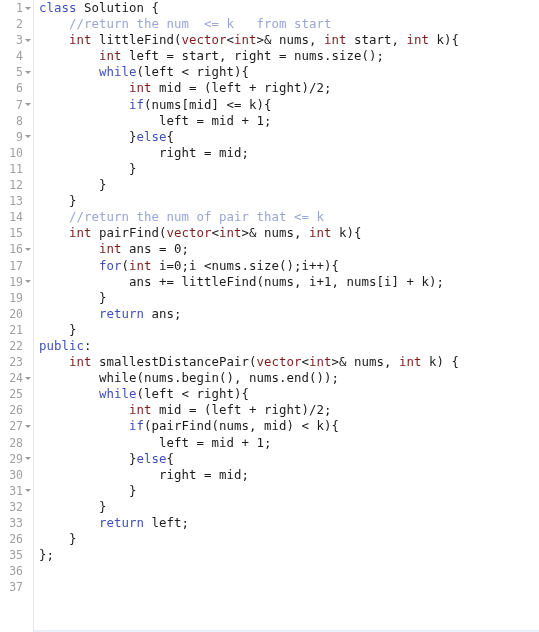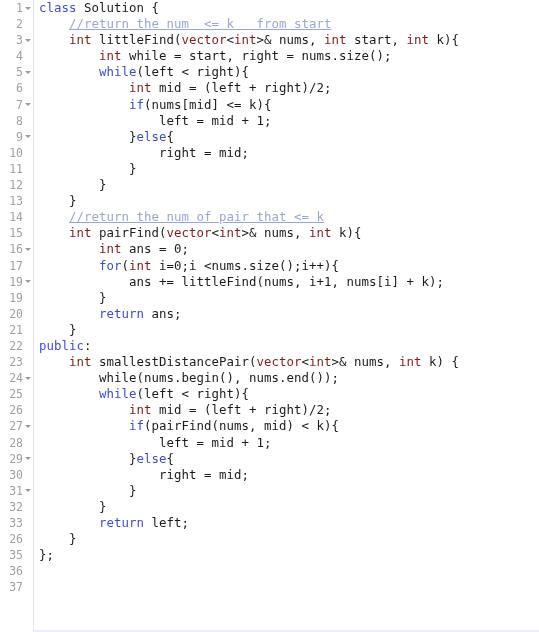--- a/index.html
+++ b/index.html
@@ -90,21 +90,21 @@
     font-size: 12.4px;
     font-family: "DejaVu Sans Mono", "Liberation Mono", monospace;
     color: #1b1b1b;
     padding-left: 5px;
     box-sizing: border-box;
     letter-spacing: 0.04px;
   }
 
   
   .kw      { color: #3f4fbf; }
-  .cmt     { color: #9aa6d6; text-decoration: underline; }
+  .cmt     { color: #9aa6d6; }
   .plain   { color: #1b1b1b; }
   .punct   { color: #1b1b1b; }
   .num     { color: #1b1b1b; }
   .type    { color: #7f1d1d; }
 
   
   #bottom-rule {
     position: absolute;
     left: 34px;
     right: 0;
@@ -292,21 +292,21 @@
         </div>
       </div>
     <div id="gutter-divider"></div>
   </div>
 
   <div id="code-area">
     <div id="code-rows">
         <div class="code-row"><span class="kw">class</span><span class="plain"> Solution {</span></div>
         <div class="code-row"><span class="plain">    </span><span class="cmt">//return the num  &lt;= k   from start</span></div>
         <div class="code-row"><span class="plain">    </span><span class="type">int</span><span class="plain"> littleFind(</span><span class="type">vector</span><span class="punct">&lt;</span><span class="type">int</span><span class="punct">&gt;&amp;</span><span class="plain"> nums, </span><span class="type">int</span><span class="plain"> start, </span><span class="type">int</span><span class="plain"> k){</span></div>
-        <div class="code-row"><span class="plain">        </span><span class="type">int</span><span class="plain"> while = start, right = nums.size();</span></div>
+        <div class="code-row"><span class="plain">        </span><span class="type">int</span><span class="plain"> left = start, right = nums.size();</span></div>
         <div class="code-row"><span class="plain">        </span><span class="kw">while</span><span class="plain">(left &lt; right){</span></div>
         <div class="code-row"><span class="plain">            </span><span class="type">int</span><span class="plain"> mid = (left + right)/</span><span class="num">2</span><span class="plain">;</span></div>
         <div class="code-row"><span class="plain">            </span><span class="kw">if</span><span class="plain">(nums[mid] &lt;= k){</span></div>
         <div class="code-row"><span class="plain">                left = mid + </span><span class="num">1</span><span class="plain">;</span></div>
         <div class="code-row"><span class="plain">            }</span><span class="kw">else</span><span class="plain">{</span></div>
         <div class="code-row"><span class="plain">                right = mid;</span></div>
         <div class="code-row"><span class="plain">            }</span></div>
         <div class="code-row"><span class="plain">        }</span></div>
         <div class="code-row"><span class="plain">    }</span></div>
         <div class="code-row"><span class="plain">    </span><span class="cmt">//return the num of pair that &lt;= k</span></div>

